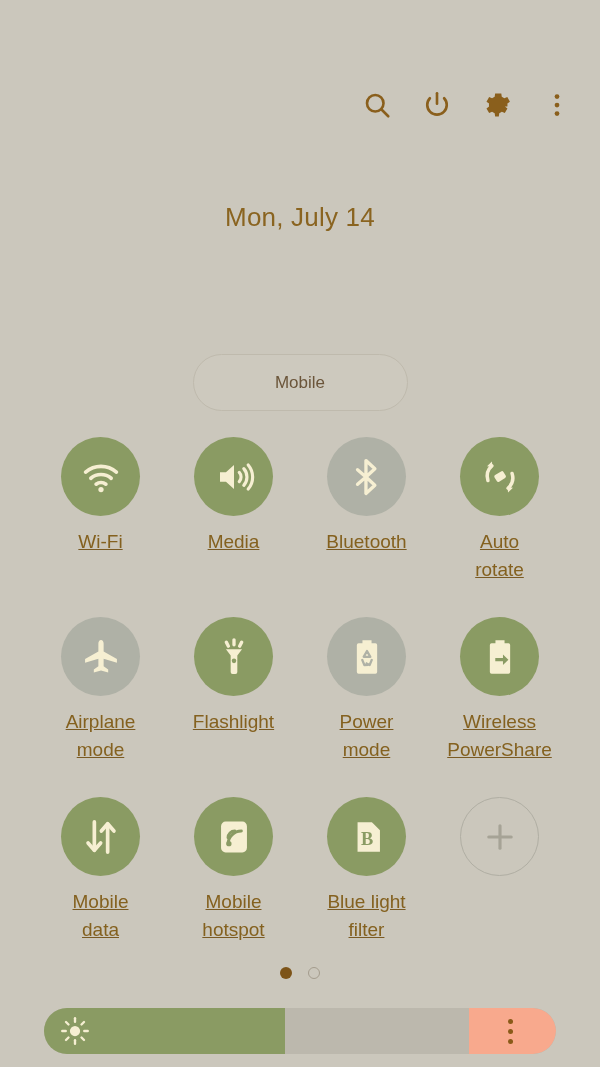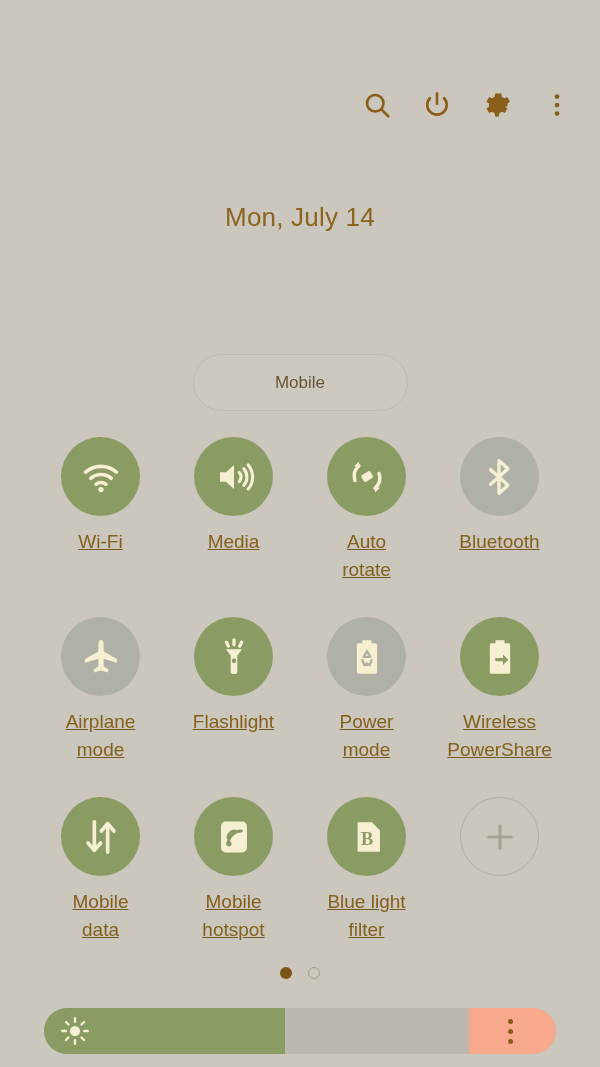--- a/index.html
+++ b/index.html
@@ -265,41 +265,41 @@
         <g fill="none" stroke="#f6efd2" stroke-width="1.8" stroke-linecap="round">
         <path d="M15 9.4a3.8 3.8 0 0 1 0 5.2"></path>
         <path d="M17.6 7.2a7.3 7.3 0 0 1 0 9.6"></path>
         <path d="M20.1 5.1a10.6 10.6 0 0 1 0 13.8"></path>
           </g>
         </svg>
       </div>
       <div class="tile-label">Media</div>
     </div>
     <div class="tile">
+      <div class="tile-circle off">
+        <svg width="42" height="42" viewBox="0 0 24 24">
+          <path d="M11.4 2.6l5.1 4.7-5.1 4.7V2.6zM11.4 12l5.1 4.7-5.1 4.7V12zM11.4 12L6.6 7.8M11.4 12L6.6 16.2" fill="none" stroke="#f6efd2" stroke-width="1.9" stroke-linejoin="round" stroke-linecap="round"></path>
+        </svg>
+      </div>
+      <div class="tile-label">Bluetooth</div>
+    </div>
+    <div class="tile">
       <div class="tile-circle on">
         <svg width="42" height="42" viewBox="0 0 24 24">
           <g fill="none" stroke="#f6efd2" stroke-width="2" stroke-linecap="round">
         <path d="M7.4 5.6A8 8 0 0 0 5.1 14"></path>
         <path d="M16.6 18.4A8 8 0 0 0 18.9 10"></path>
           </g>
         <path d="M7.4 3.2l.3 3.2-3.1-.6z" fill="#f6efd2"></path>
         <path d="M16.6 20.8l-.3-3.2 3.1.6z" fill="#f6efd2"></path>
         <rect x="9.2" y="9.6" width="6" height="4.4" rx="1" transform="rotate(-32 12 12)" fill="#f6efd2"></rect>
         </svg>
       </div>
       <div class="tile-label">Auto
 rotate</div>
-    </div>
-    <div class="tile">
-      <div class="tile-circle off">
-        <svg width="42" height="42" viewBox="0 0 24 24">
-          <path d="M11.4 2.6l5.1 4.7-5.1 4.7V2.6zM11.4 12l5.1 4.7-5.1 4.7V12zM11.4 12L6.6 7.8M11.4 12L6.6 16.2" fill="none" stroke="#f6efd2" stroke-width="1.9" stroke-linejoin="round" stroke-linecap="round"></path>
-        </svg>
-      </div>
-      <div class="tile-label">Bluetooth</div>
     </div>
     <div class="tile">
       <div class="tile-circle off">
         <svg width="42" height="42" viewBox="0 0 24 24">
           <path d="M12 2.3c.9 0 1.5.9 1.5 2v4.6l7.6 4.3v2.1l-7.6-2.3v4.3l2.6 1.9v1.6L12 19.7 7.9 20.8v-1.6l2.6-1.9V13L2.9 15.3v-2.1l7.6-4.3V4.3c0-1.1.6-2 1.5-2z" fill="#f6efd2"></path>
         </svg>
       </div>
       <div class="tile-label">Airplane
 mode</div>
     </div>

